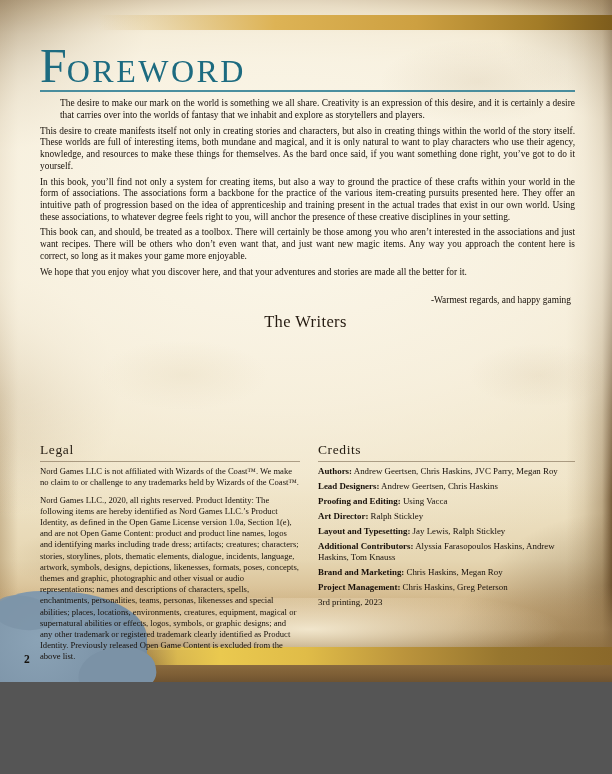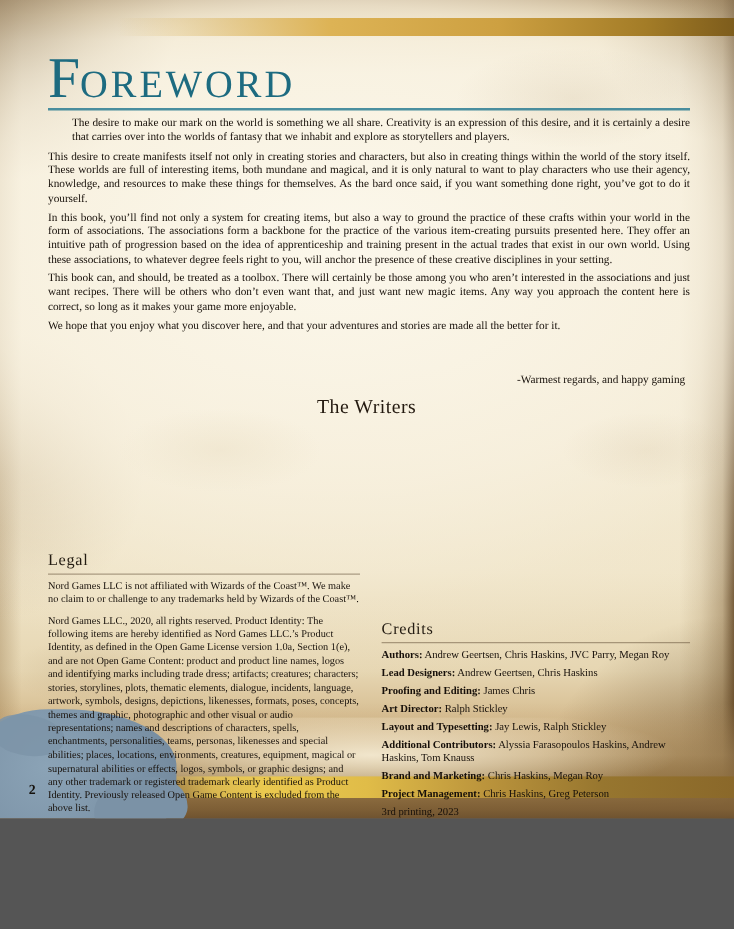--- a/index.html
+++ b/index.html
@@ -63,24 +63,24 @@
 
   .content{position:relative;z-index:3;padding:0 37px 0 40px;}
   h1.title{margin:46px 0 0 0;color:#1d6b80;font-weight:normal;line-height:0.82;}
   .t-init{font-size:48px;}
   .t-rest{font-size:32px;letter-spacing:2.5px;}
   .title-rule{border:none;border-top:2px solid rgba(44,125,147,0.85);margin:5px 0 0 0;}
 
   .body-copy p{font-size:9.4px;line-height:11.7px;text-align:justify;margin:0 0 4px 0;}
   .body-copy p:first-child{margin-top:6px;margin-left:20px;}
 
-  .signoff{text-align:right;font-size:9.4px;margin:34px 4px 0 0;}
+  .signoff{text-align:right;font-size:9.4px;margin:17px 4px 0 0;}
   .signature{text-align:center;font-size:16.5px;letter-spacing:0.4px;margin:7px 4px 0 0;color:#241a10;}
 
-  .footer{display:flex;gap:18px;margin-top:110px;align-items:flex-end;}
+  .footer{display:flex;gap:18px;margin-top:110px;}
   .col-legal{width:260px;flex:none;}
   .col-credits{flex:1;min-width:0;}
   h2.sect{font-size:13.5px;font-weight:normal;letter-spacing:0.6px;color:#241c12;
     margin:0 0 4px 0;padding-bottom:3px;border-bottom:1px solid rgba(100,80,55,0.5);}
   .col-legal p{font-size:8.6px;line-height:11.2px;text-align:left;margin:0 0 6px 0;}
   .credit{font-size:8.9px;line-height:11.4px;margin:0 0 3.5px 0;}
   .credit b{font-weight:bold;}
 
   .page-num{position:absolute;left:24px;bottom:17px;z-index:6;
     font-size:11.5px;font-weight:bold;color:#15110c;}
@@ -116,21 +116,21 @@
     <div class="footer">
       <div class="col-legal">
         <h2 class="sect">Legal</h2>
         <p>Nord Games LLC is not affiliated with Wizards of the Coast™. We make no claim to or challenge to any trademarks held by Wizards of the Coast™.</p>
         <p>Nord Games LLC., 2020, all rights reserved. Product Identity: The following items are hereby identified as Nord Games LLC.’s Product Identity, as defined in the Open Game License version 1.0a, Section 1(e), and are not Open Game Content: product and product line names, logos and identifying marks including trade dress; artifacts; creatures; characters; stories, storylines, plots, thematic elements, dialogue, incidents, language, artwork, symbols, designs, depictions, likenesses, formats, poses, concepts, themes and graphic, photographic and other visual or audio representations; names and descriptions of characters, spells, enchantments, personalities, teams, personas, likenesses and special abilities; places, locations, environments, creatures, equipment, magical or supernatural abilities or effects, logos, symbols, or graphic designs; and any other trademark or registered trademark clearly identified as Product Identity. Previously released Open Game Content is excluded from the above list.</p>
       </div>
       <div class="col-credits">
         <h2 class="sect">Credits</h2>
         <p class="credit"><b>Authors:</b><span> Andrew Geertsen, Chris Haskins, JVC Parry, Megan Roy</span></p>
         <p class="credit"><b>Lead Designers:</b><span> Andrew Geertsen, Chris Haskins</span></p>
-        <p class="credit"><b>Proofing and Editing:</b><span> James Chris</span></p>
+        <p class="credit"><b>Proofing and Editing:</b><span> Using Vacca</span></p>
         <p class="credit"><b>Art Director:</b><span> Ralph Stickley</span></p>
         <p class="credit"><b>Layout and Typesetting:</b><span> Jay Lewis, Ralph Stickley</span></p>
         <p class="credit"><b>Additional Contributors:</b><span> Alyssia Farasopoulos Haskins, Andrew Haskins, Tom Knauss</span></p>
         <p class="credit"><b>Brand and Marketing:</b><span> Chris Haskins, Megan Roy</span></p>
         <p class="credit"><b>Project Management:</b><span> Chris Haskins, Greg Peterson</span></p>
         <p class="credit"><b></b><span>3rd printing, 2023</span></p>
       </div>
     </div>
   </div>
 

